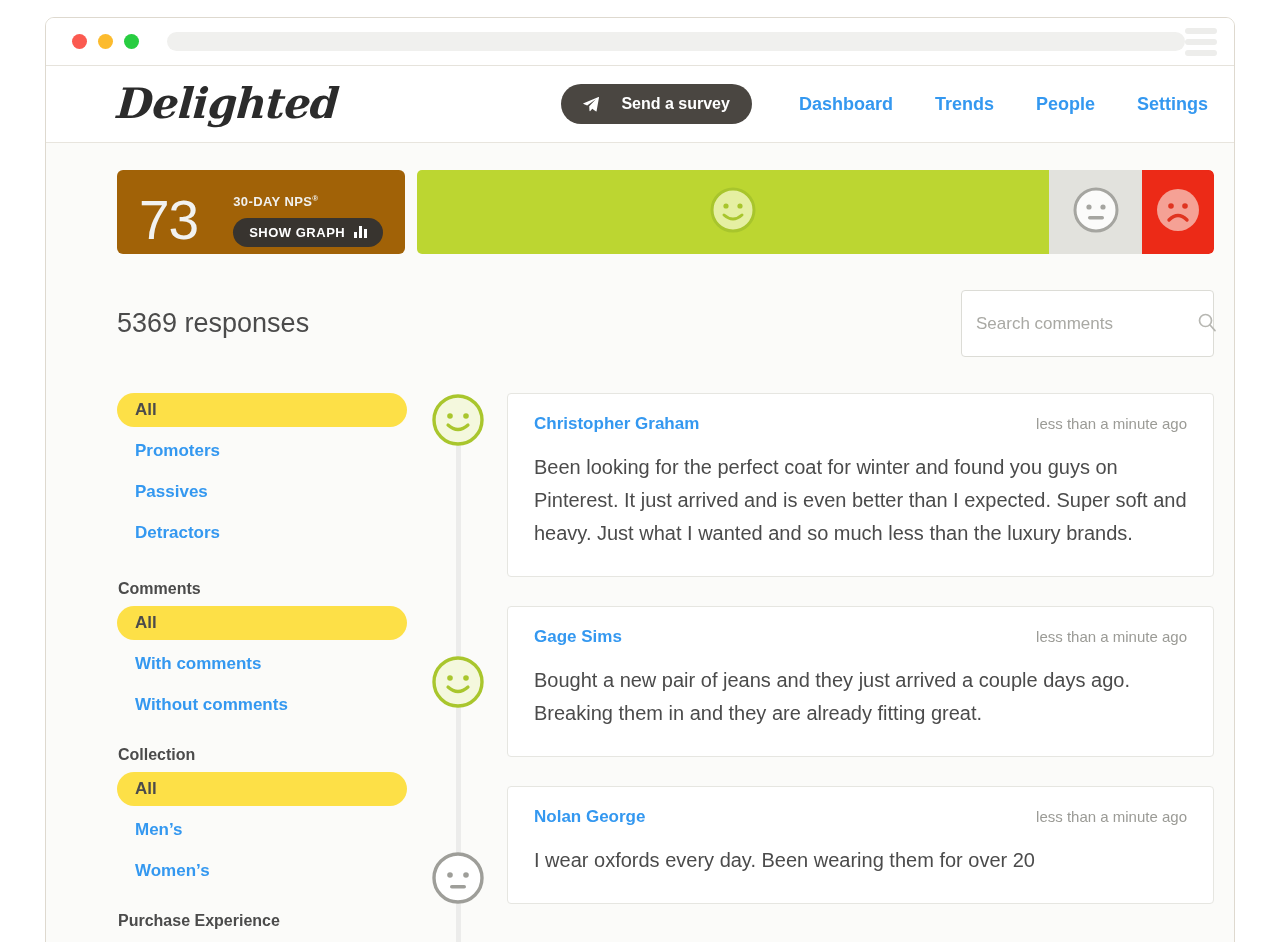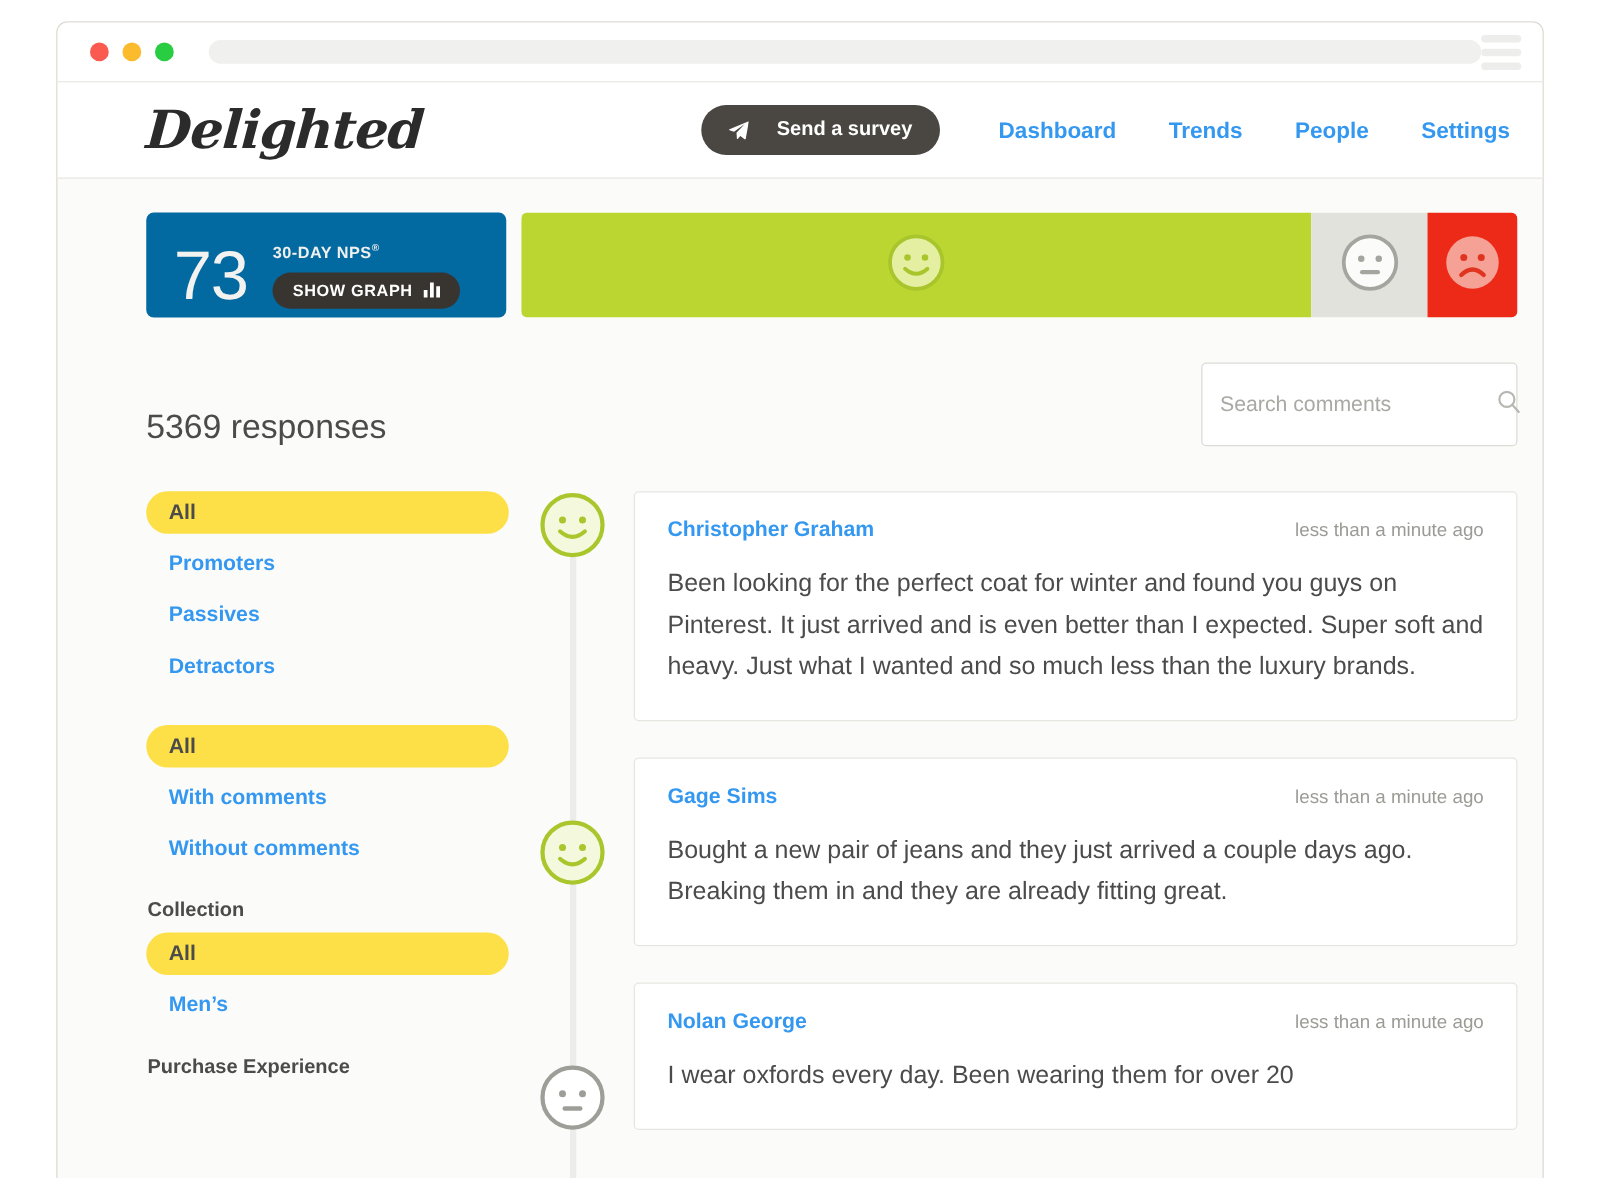--- a/index.html
+++ b/index.html
@@ -83,22 +83,22 @@
     text-decoration: none; padding: 0 21px;
     cursor: pointer; white-space: nowrap;
   }
   .nav-link:last-child { padding-right: 0; }
 
   
   .content { padding: 27px 20px 0 71px; position: relative; height: calc(100% - 125px); }
 
   .score-row { display: flex; align-items: stretch; gap: 0; height: 84px; }
   .nps-card {
-    width: 288px; background: #0369a1; border-radius: 6px;
-    display: flex; align-items: center; gap: 0;
+    width: 288px; background: #a16207; border-radius: 6px;
+    display: flex; align-items: center; gap: 15px;
     padding: 17px 16px 0 22px; color: #fff; flex: none;
   }
   .nps-score { font-size: 55px; font-weight: 300; letter-spacing: -1px; line-height: 1; color: #f2f2f0; }
   .nps-right { margin-left: 20px; display: flex; flex-direction: column; align-items: flex-start; gap: 8px; }
   .nps-label { font-size: 13px; font-weight: bold; letter-spacing: .4px; color: #f0f0ee; text-align: right; }
   .nps-label sup { font-size: 8px; vertical-align: super; }
   .show-graph-btn {
     background: #38342f; border: none; border-radius: 15px;
     color: #ffffff; font-size: 13px; font-weight: bold; letter-spacing: .5px;
     height: 29px; padding: 0 16px;
@@ -114,21 +114,21 @@
     margin-left: 12px; flex: 1; display: flex; border-radius: 5px; overflow: hidden;
   }
   .seg { display: flex; align-items: center; justify-content: center; }
   .seg.promoters { background: #bcd631; }
   .seg.passives  { background: #e2e2dd; }
   .seg.detractors{ background: #ec2a17; border-radius: 0 5px 5px 0; }
 
   .face { border-radius: 50%; display: block; }
 
   .responses-row {
-    display: flex; align-items: flex-end;
+    display: flex; align-items: center;
     margin-top: 36px;
   }
   .responses-count { font-size: 27px; color: #4b4b4b; font-weight: normal; }
   .search-box {
     margin-left: auto; width: 253px; height: 67px;
     background: #ffffff; border: 1px solid #dcdcd6; border-radius: 4px;
     display: flex; align-items: center; padding: 0 14px;
   }
   .search-input {
     border: none; outline: none; flex: 1;
@@ -289,29 +289,31 @@
 
       <div class="sidebar">
         <div class="filter-group first">
           <div class="filter-item active">All</div>
           <div class="filter-item">Promoters</div>
           <div class="filter-item">Passives</div>
           <div class="filter-item">Detractors</div>
         </div>
 
         <div class="filter-group">
+          <div class="filter-group-title">Comments</div>
           <div class="filter-item active">All</div>
           <div class="filter-item">With comments</div>
           <div class="filter-item">Without comments</div>
         </div>
 
         <div class="filter-group">
           <div class="filter-group-title">Collection</div>
           <div class="filter-item active">All</div>
           <div class="filter-item">Men’s</div>
+          <div class="filter-item">Women’s</div>
         </div>
 
         <div class="filter-group">
           <div class="filter-group-title">Purchase Experience</div>
         </div>
       </div>
 
       <div class="timeline">
         <div class="timeline-line"></div>
         <span class="tl-face" style="top:0px">

